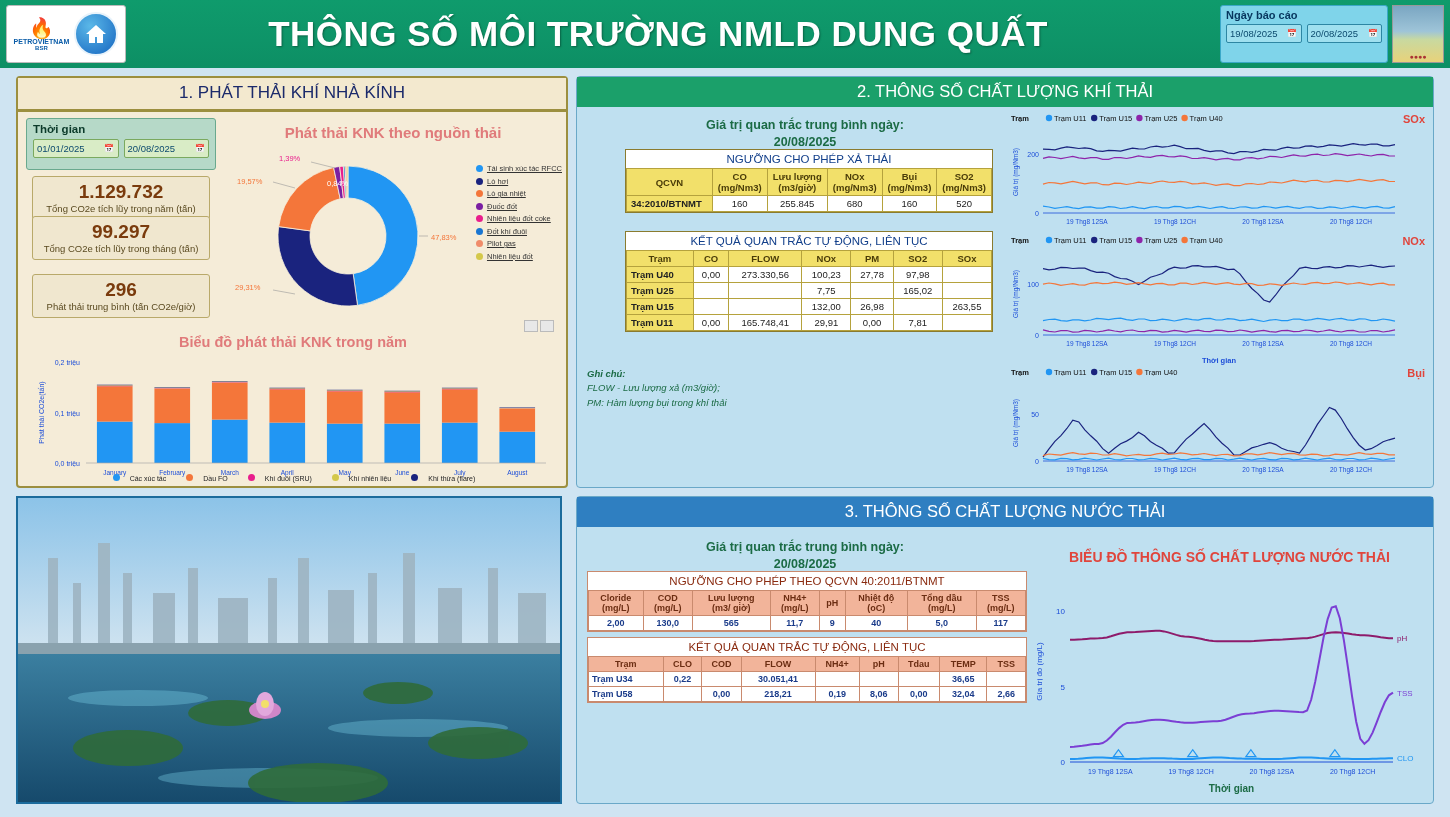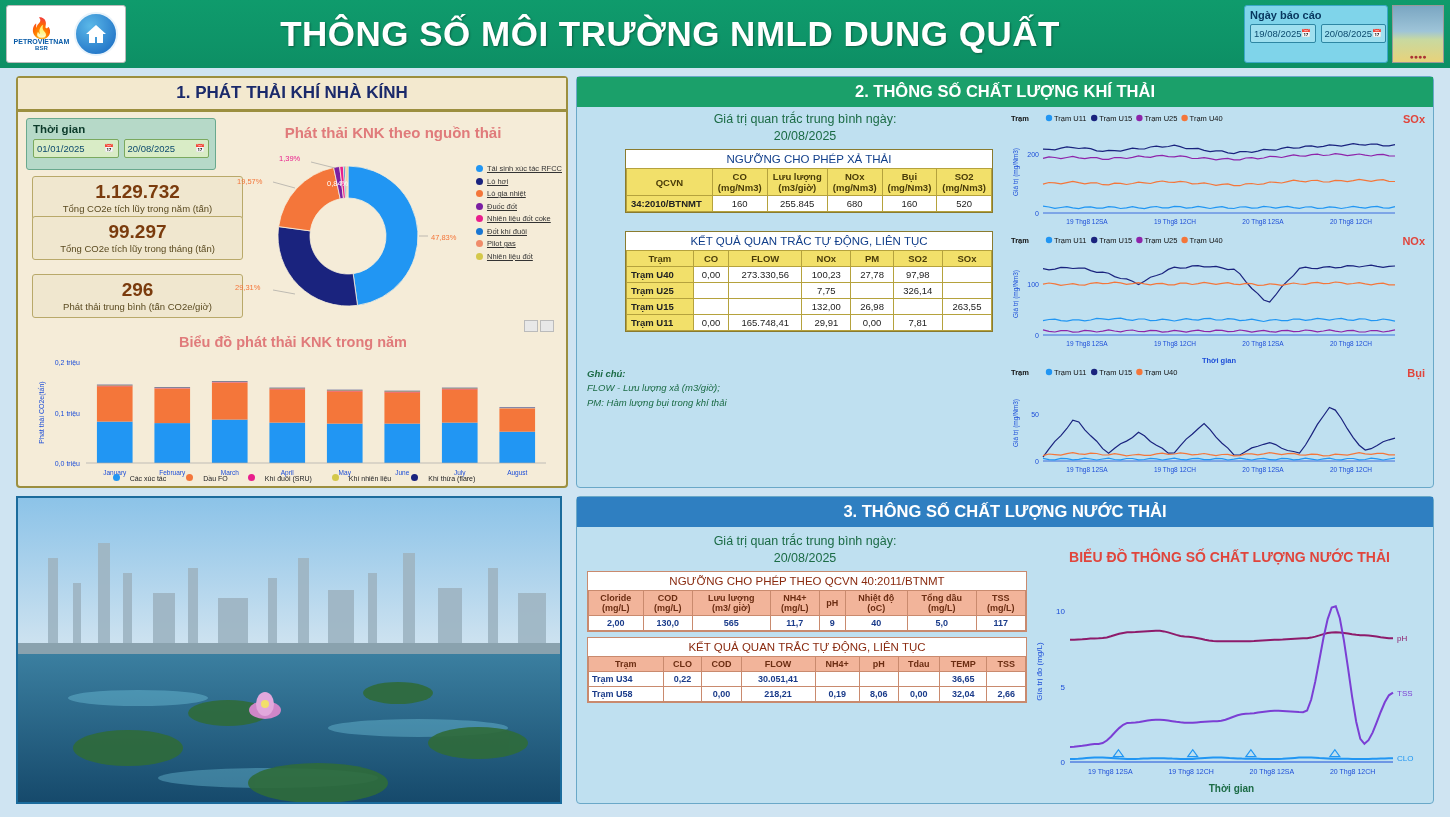--- a/index.html
+++ b/index.html
@@ -32,59 +32,59 @@
     display:flex; align-items:center; justify-content:center;
     border:2px solid #e8f3fb;
   }
   .home-btn svg { width:24px; height:24px; fill:#fff; }
   .main-title {
     flex:1; text-align:center; color:#fff; font-size:35px; font-weight:bold;
     letter-spacing:0.5px; text-shadow:1px 1px 2px rgba(0,0,0,.35);
     padding-right:30px;
   }
   .date-panel {
-    width:144px; height:58px; background:#7fd4ea; border:1px solid #3aa8c8;
+    width:168px; height:58px; background:#7fd4ea; border:1px solid #3aa8c8;
     border-radius:3px; margin-right:4px; padding:3px 5px;
   }
   .date-panel-title { font-size:11px; font-weight:bold; color:#07365e; margin-bottom:3px;}
   .date-row { display:flex; gap:5px; }
   .date-chip {
     flex:1; background:#9fe0ef; border:1px solid #2d86a3; border-radius:2px;
     font-size:9.5px; color:#0c4a6e; padding:3px 3px; display:flex;
     align-items:center; justify-content:space-between;
   }
   .date-chip .cal { font-size:8px; color:#0c4a6e; }
   .corner-img {
     width:52px; height:58px; margin-right:6px; border:1px solid #999;
     background:linear-gradient(180deg,#7aa6c2 0%,#9ec4d8 45%,#c8d9a0 60%,#e8d27a 100%);
     position:relative; overflow:hidden;
   }
   .corner-img .dots { position:absolute; bottom:2px; left:0; width:100%; text-align:center; font-size:7px; color:#a33;}
   
   .panel { position:absolute; border-radius:4px; }
   .panel-title {
-    text-align:center; font-weight:bold;
+    text-align:center; font-weight:normal;
   }
   
   #panel1 {
     left:16px; top:76px; width:552px; height:412px;
     background:#f5ecd8; border:2px solid #9c8f3f; border-radius:4px;
   }
   #panel1 .panel-title {
     background:#f3e9cf; color:#1b2a6b; font-size:17px; padding:5px 0 6px;
     border-bottom:3px solid #9c8f3f;
   }
   .p1-body { position:relative; width:100%; height:372px; }
   .time-box {
     position:absolute; left:8px; top:6px; width:190px; height:52px;
     background:#b6d9c8; border:1px solid #6aa98e; border-radius:3px; padding:4px 6px;
   }
   .time-box-title { font-size:11.5px; font-weight:bold; color:#0b3a2a; margin-bottom:4px;}
   .kpi {
-    position:absolute; left:14px; width:211px; background:#f0e7cf;
+    position:absolute; left:14px; width:178px; background:#f0e7cf;
     border:1px solid #b9a96a; border-radius:3px; text-align:center; padding:4px 2px 5px;
   }
   .kpi .val { font-size:19px; font-weight:bold; color:#7a3b0d; }
   .kpi .lbl { font-size:9.5px; color:#5a4a20; }
   #kpi1 { top:64px; }
   #kpi2 { top:104px; }
   #kpi3 { top:162px; }
   .donut-title {
     position:absolute; left:205px; top:12px; width:340px; text-align:center;
     font-size:15px; font-weight:bold; color:#e07b7b;
@@ -102,21 +102,21 @@
   .bar-legend span { margin:0 5px; color:#222; }
   
   #panel2 {
     left:576px; top:76px; width:858px; height:412px;
     background:#bfe0f0; border:1px solid #6aa8c8;
   }
   #panel2 .panel-title {
     background:#1ba06a; color:#fff; font-size:16.5px; padding:5px 0 6px;
   }
   .p2-body { position:relative; height:380px; }
-  .avg-head { text-align:center; color:#1b6b45; font-weight:normal; font-size:12.5px; margin-top:4px; line-height:1.35; }
+  .avg-head { text-align:center; color:#1b6b45; font-weight:bold; font-size:12.5px; margin-top:10px; line-height:1.35; }
   
   table { border-collapse:collapse; }
   .tbl-wrap { position:absolute; background:#fff; border:1px solid #8a7b2f; }
   .tbl-cap {
     background:#fff; color:#123f8a; font-weight:normal; text-align:center;
     font-size:11.5px; padding:3px 0;
   }
   .t1 th { background:#f2e06a; border:1px solid #b5a23d; color:#4a3c08; font-size:9.5px; padding:2px 3px; font-weight:bold;}
   .t1 td { border:1px solid #b5a23d; font-size:9.5px; padding:2px 4px; text-align:center; color:#222; }
   .t1 td.lbl { font-weight:bold; text-align:left; background:#f2e06a; }
@@ -383,21 +383,21 @@
               <td>27,78</td>
               <td>97,98</td>
               <td></td>
             </tr>
             <tr>
               <td class="lbl">Trạm U25</td>
               <td></td>
               <td></td>
               <td>7,75</td>
               <td></td>
-              <td>326,14</td>
+              <td>165,02</td>
               <td></td>
             </tr>
             <tr>
               <td class="lbl">Trạm U15</td>
               <td></td>
               <td></td>
               <td>132,00</td>
               <td>26,98</td>
               <td></td>
               <td>263,55</td>

